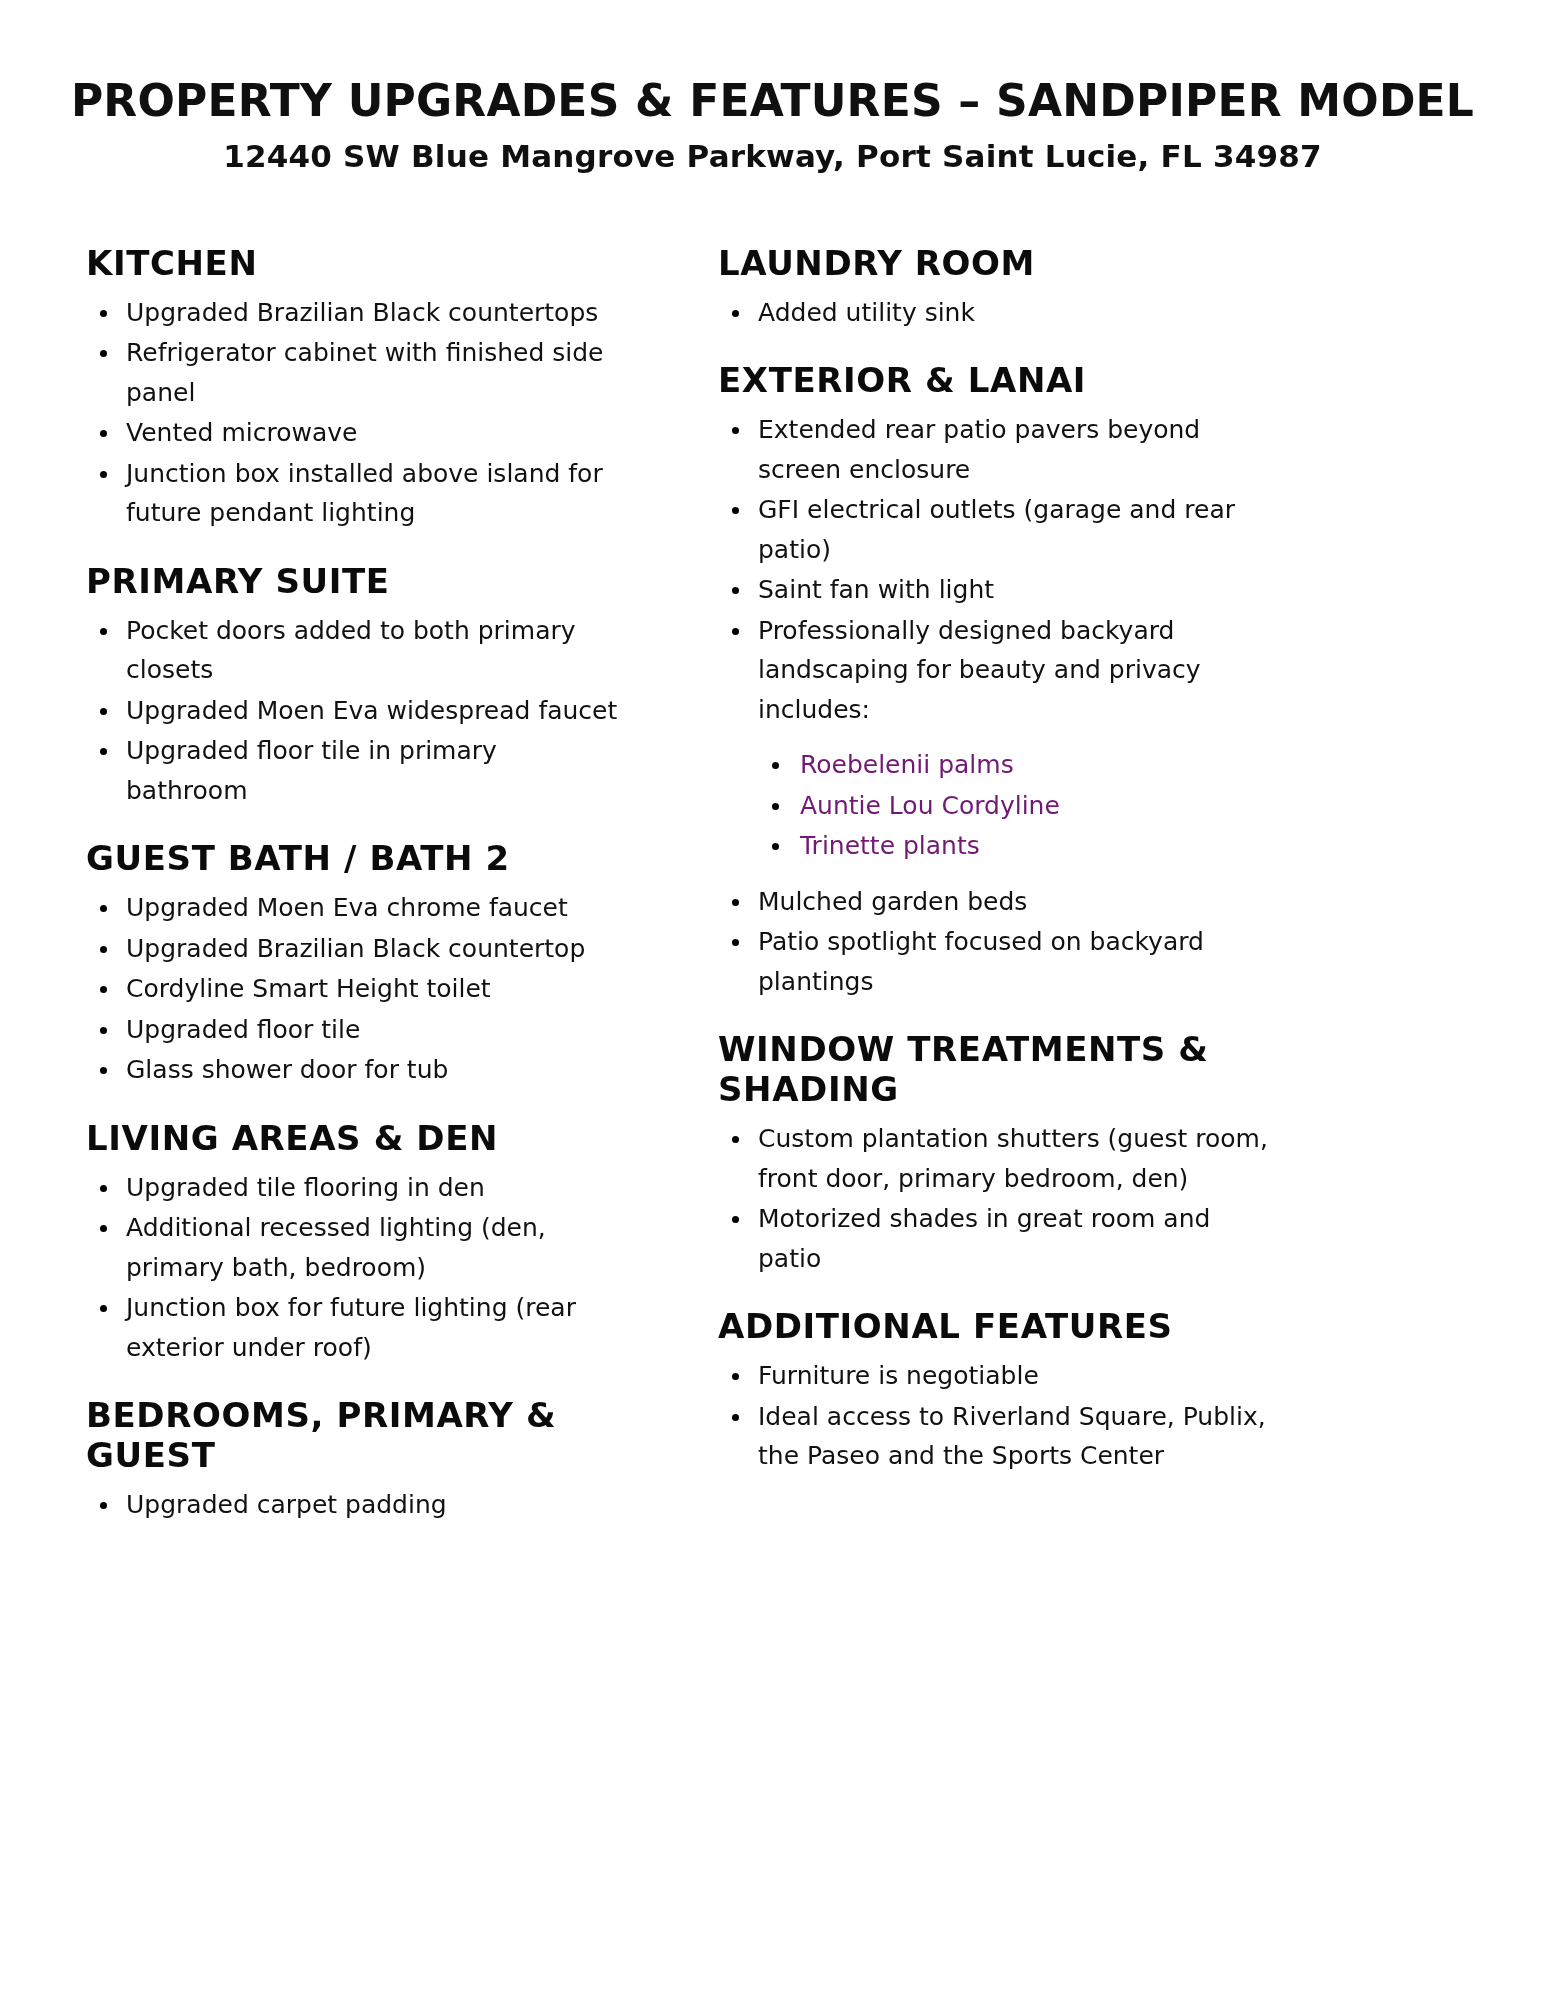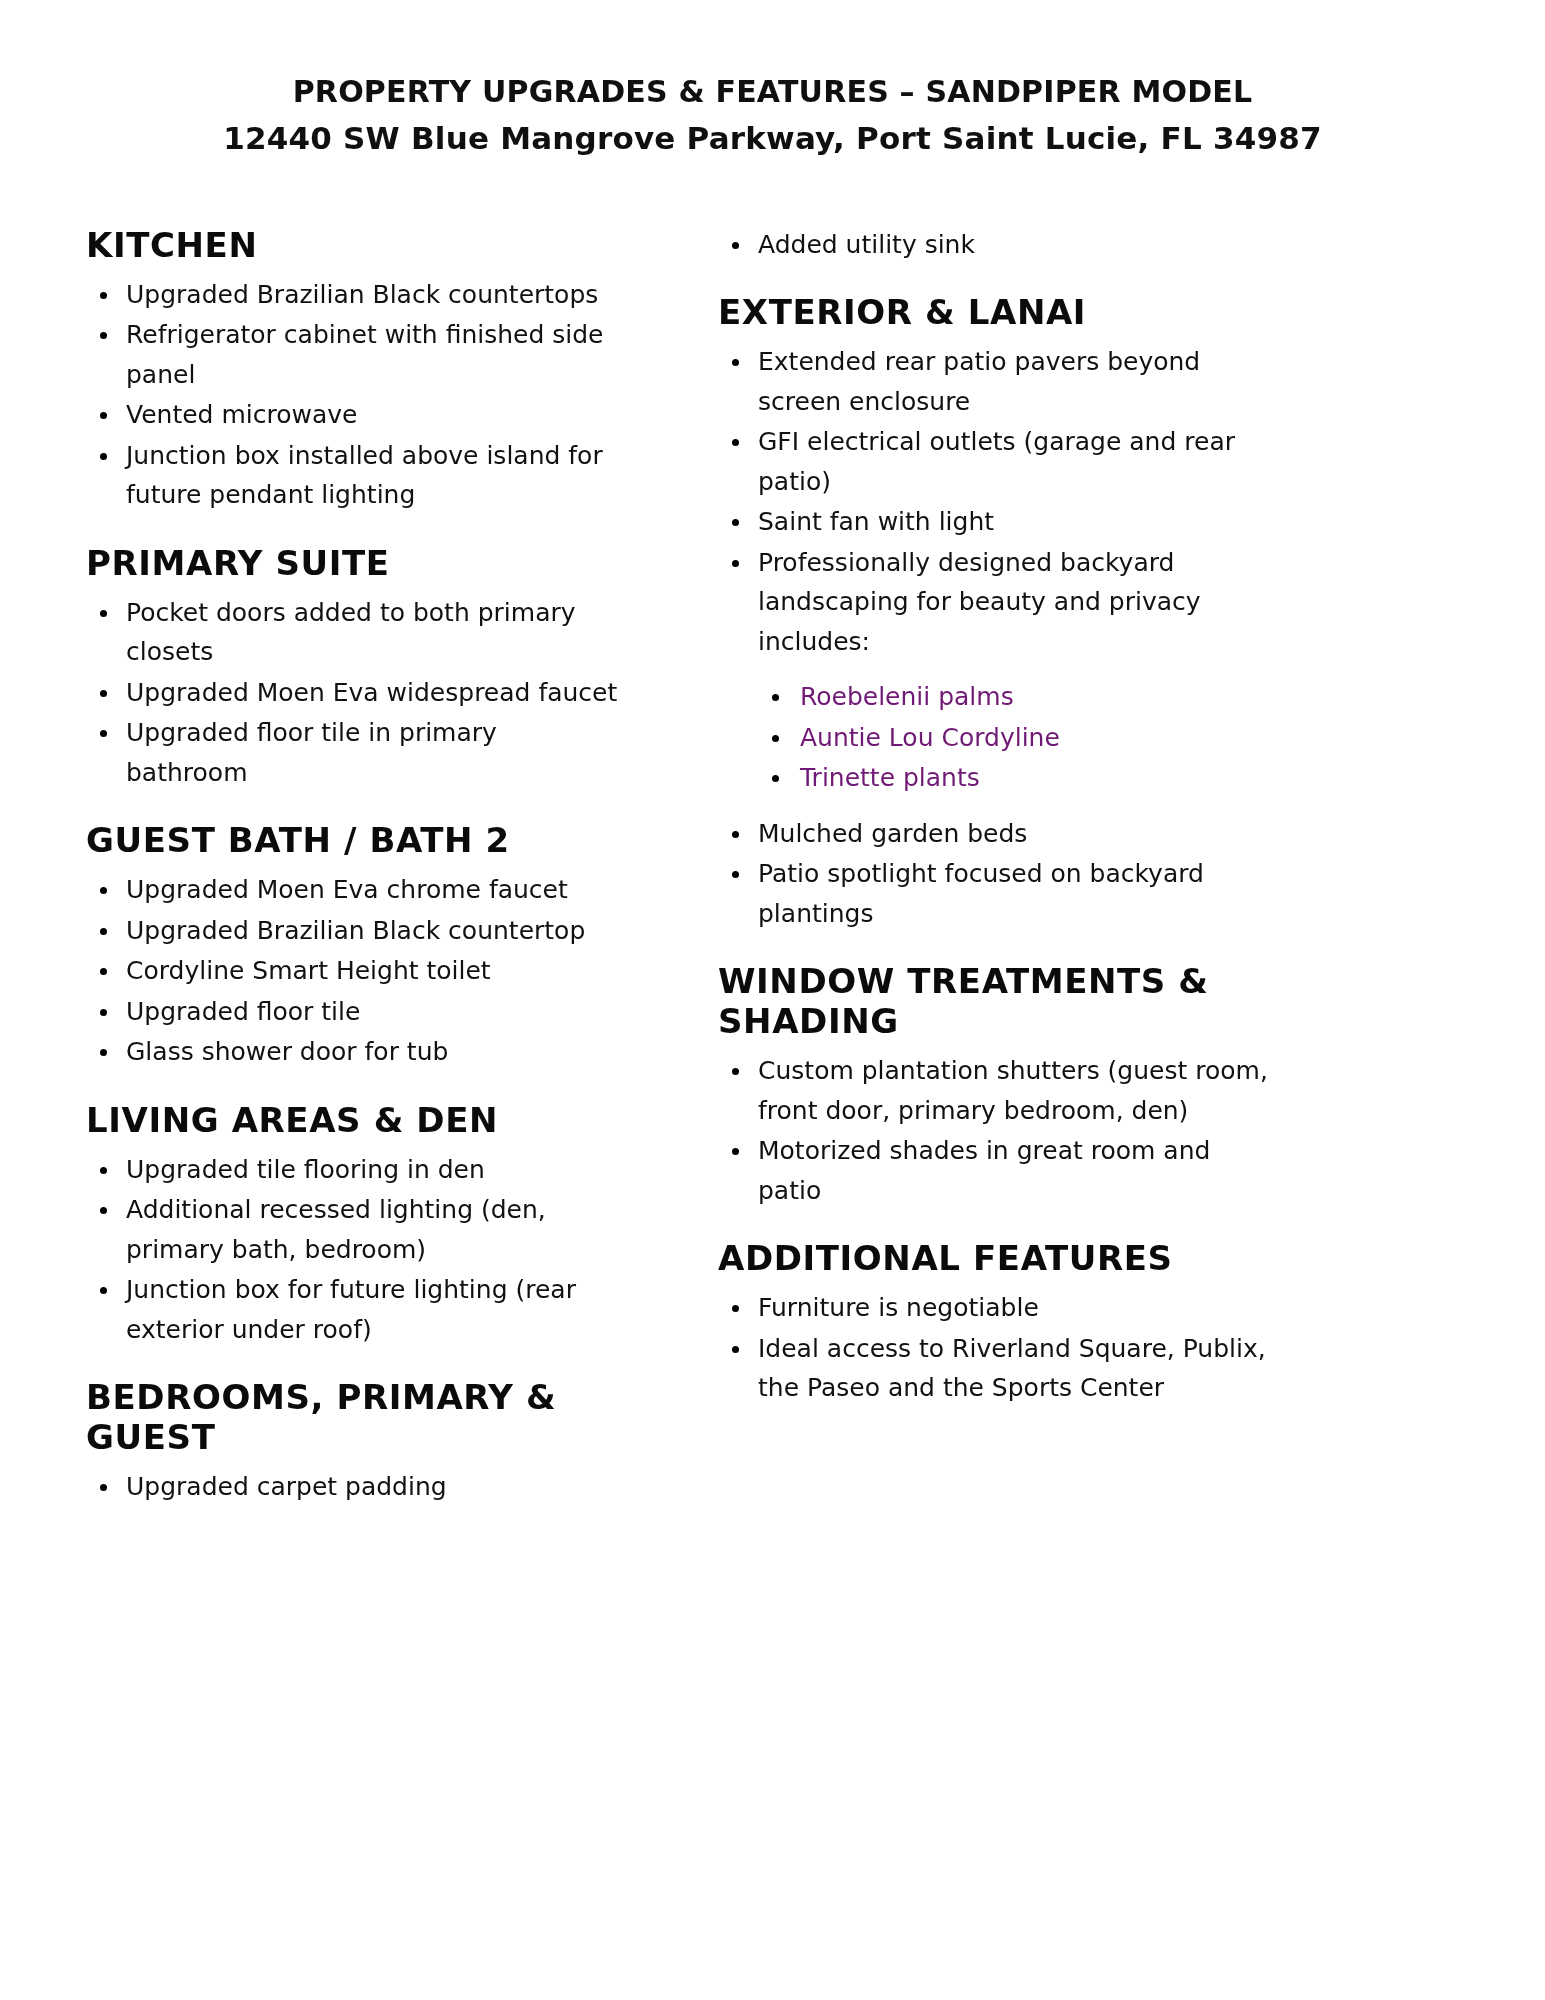--- a/index.html
+++ b/index.html
@@ -32,21 +32,21 @@
   .doc-title,
   .doc-subtitle {
     font-family: "DejaVu Sans", sans-serif;
     font-weight: bold;
     letter-spacing: 0.2px;
     line-height: 1.32;
     margin: 0;
     color: #101010;
   }
   .doc-title {
-    font-size: 30px;
+    font-size: 44px;
   }
   .doc-subtitle {
     font-size: 31px;
     margin-top: 6px;
   }
 
   
   .columns {
     display: flex;
     margin-top: 66px;
@@ -199,20 +199,21 @@
         </ul>
       </div>
 
     </div>
 
     <div class="col-spacer"></div>
 
     <div class="col col-right">
 
       <div class="section">
+        <div class="section-heading">LAUNDRY ROOM</div>
         <ul class="bullets">
           <li>Added utility sink</li>
         </ul>
       </div>
 
       <div class="section">
         <div class="section-heading">EXTERIOR &amp; LANAI</div>
         <ul class="bullets">
           <li>Extended rear patio pavers beyond screen enclosure</li>
           <li>GFI electrical outlets (garage and rear patio)</li>

